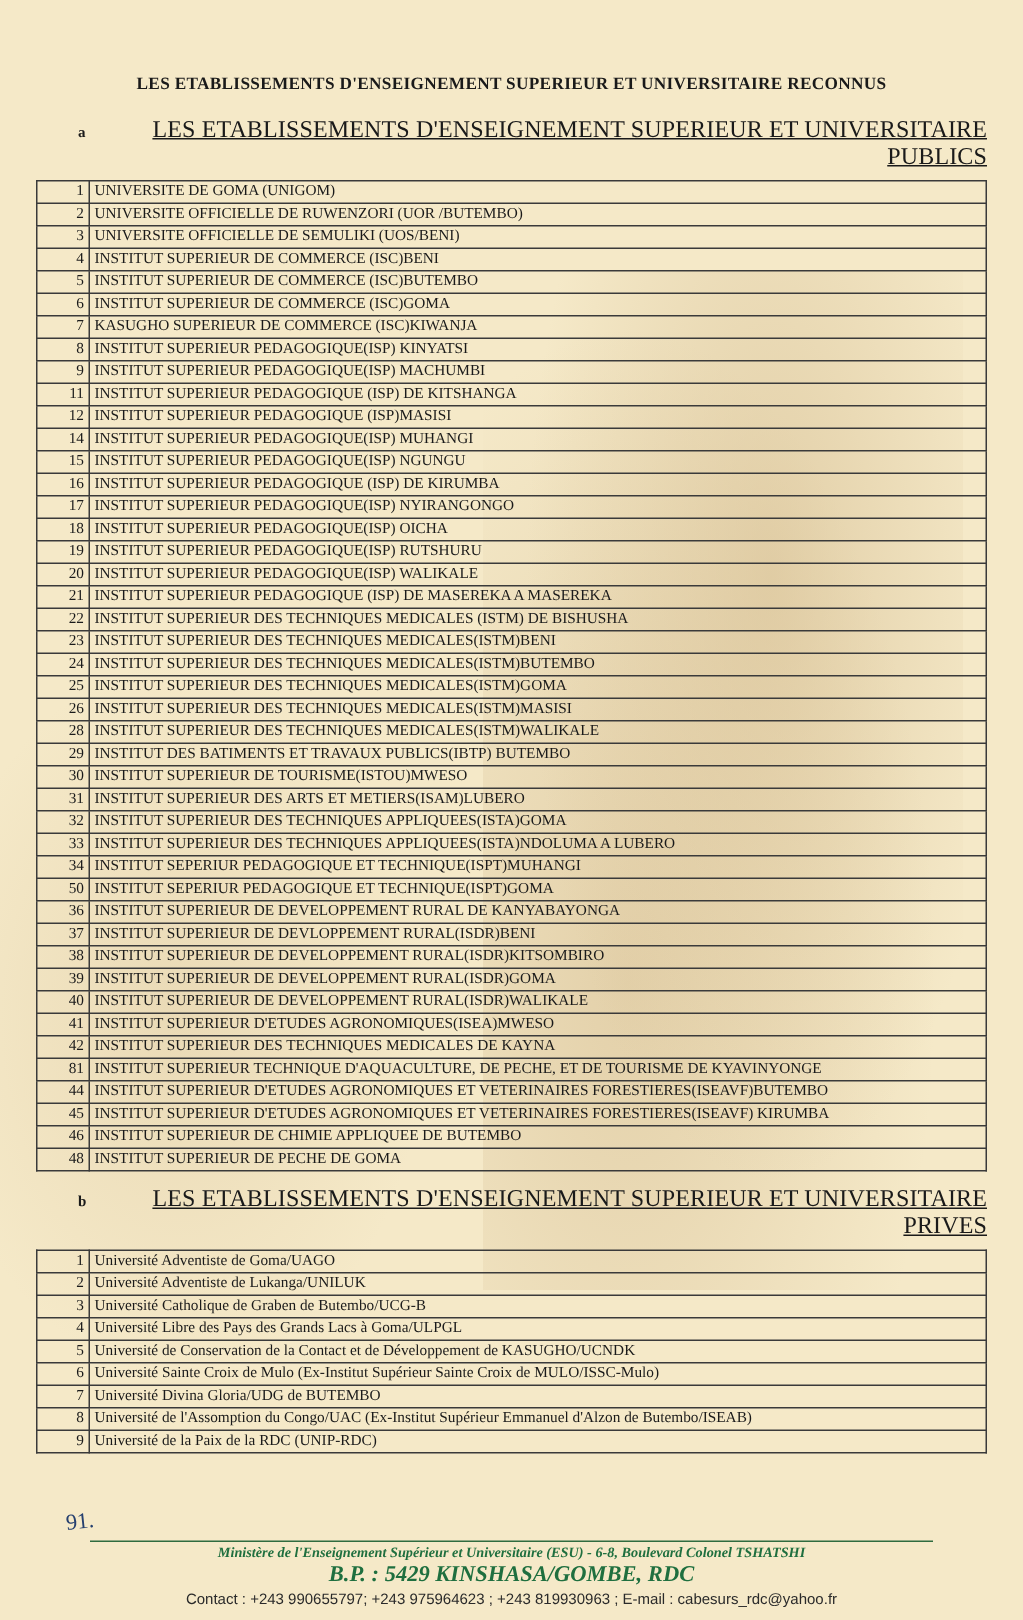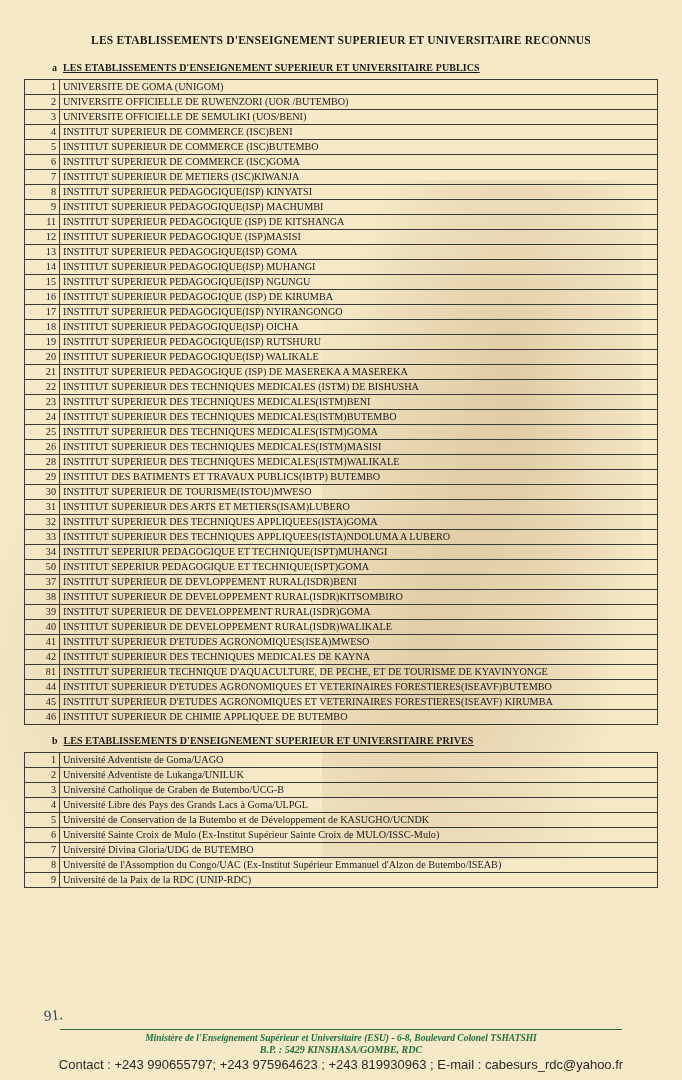--- a/index.html
+++ b/index.html
@@ -43,39 +43,39 @@
     z-index: 1;
     padding: 26px 24px 0 24px;
     box-sizing: border-box;
     height: 100%;
   }
   .doc-title {
     text-align: center;
     font-weight: bold;
     font-size: 11.5px;
     letter-spacing: 0.2px;
-    margin: 8px 0 16px 0;
+    margin: 24px 0 16px 0;
     font-family: "Liberation Serif", serif;
   }
   .section-head {
     display: flex;
     align-items: baseline;
     gap: 6px;
     margin: 10px 0 6px 28px;
     font-size: 10px;
     font-weight: bold;
   }
   .section-letter {
     font-weight: bold;
     font-size: 10px;
   }
   .section-label {
     text-decoration: underline;
-    font-weight: bold;
-    font-size: 10px;
+    font-weight: normal;
+    font-size: 16px;
     letter-spacing: 0.1px;
     text-align: right;
   }
   table.list {
     border-collapse: collapse;
     width: 100%;
     table-layout: fixed;
     margin: 0 auto;
   }
   table.list td {
@@ -105,26 +105,26 @@
     color: #1f6f3f;
     font-weight: bold;
     font-style: italic;
     font-size: 9.5px;
     font-family: "Liberation Serif", serif;
   }
   .footer .line2 {
     color: #1f6f3f;
     font-weight: bold;
     font-style: italic;
-    font-size: 10px;
+    font-size: 15px;
     margin-top: 1px;
   }
   .footer .line3 {
     color: #2a2a2a;
-    font-size: 13px;
+    font-size: 10px;
     margin-top: 2px;
     font-family: "Liberation Sans", sans-serif;
   }
   .footer hr {
     border: none;
     border-top: 1px solid #2f6b3f;
     margin: 0 60px 3px 60px;
   }
   .pagemark {
     position: absolute;
@@ -173,43 +173,39 @@
       <tr>
           <td class="num">5</td>
           <td>INSTITUT SUPERIEUR DE COMMERCE (ISC)BUTEMBO</td>
         </tr>
       <tr>
           <td class="num">6</td>
           <td>INSTITUT SUPERIEUR DE COMMERCE (ISC)GOMA</td>
         </tr>
       <tr>
           <td class="num">7</td>
-          <td>INSTITUT SUPERIEUR DE METIERS (ISC)KIWANJA</td>
+          <td>KASUGHO SUPERIEUR DE COMMERCE (ISC)KIWANJA</td>
         </tr>
       <tr>
           <td class="num">8</td>
           <td>INSTITUT SUPERIEUR  PEDAGOGIQUE(ISP) KINYATSI</td>
         </tr>
       <tr>
           <td class="num">9</td>
           <td>INSTITUT SUPERIEUR  PEDAGOGIQUE(ISP) MACHUMBI</td>
         </tr>
       <tr>
           <td class="num">11</td>
           <td>INSTITUT SUPERIEUR PEDAGOGIQUE (ISP) DE KITSHANGA</td>
         </tr>
       <tr>
           <td class="num">12</td>
           <td>INSTITUT SUPERIEUR PEDAGOGIQUE  (ISP)MASISI</td>
         </tr>
       <tr>
-          <td class="num">13</td>
-          <td>INSTITUT SUPERIEUR PEDAGOGIQUE(ISP) GOMA</td>
-        </tr>
-      <tr>
           <td class="num">14</td>
           <td>INSTITUT SUPERIEUR  PEDAGOGIQUE(ISP) MUHANGI</td>
         </tr>
       <tr>
           <td class="num">15</td>
           <td>INSTITUT SUPERIEUR  PEDAGOGIQUE(ISP) NGUNGU</td>
         </tr>
       <tr>
           <td class="num">16</td>
           <td>INSTITUT SUPERIEUR PEDAGOGIQUE (ISP) DE KIRUMBA</td>
@@ -280,20 +276,24 @@
         </tr>
       <tr>
           <td class="num">34</td>
           <td>INSTITUT SEPERIUR PEDAGOGIQUE ET TECHNIQUE(ISPT)MUHANGI</td>
         </tr>
       <tr>
           <td class="num">50</td>
           <td>INSTITUT SEPERIUR PEDAGOGIQUE ET TECHNIQUE(ISPT)GOMA</td>
         </tr>
       <tr>
+          <td class="num">36</td>
+          <td>INSTITUT SUPERIEUR DE DEVELOPPEMENT RURAL DE KANYABAYONGA</td>
+        </tr>
+      <tr>
           <td class="num">37</td>
           <td>INSTITUT SUPERIEUR DE DEVLOPPEMENT RURAL(ISDR)BENI</td>
         </tr>
       <tr>
           <td class="num">38</td>
           <td>INSTITUT SUPERIEUR DE DEVELOPPEMENT RURAL(ISDR)KITSOMBIRO</td>
         </tr>
       <tr>
           <td class="num">39</td>
           <td>INSTITUT SUPERIEUR DE DEVELOPPEMENT RURAL(ISDR)GOMA</td>
@@ -318,20 +318,24 @@
           <td class="num">44</td>
           <td>INSTITUT SUPERIEUR  D'ETUDES AGRONOMIQUES  ET VETERINAIRES FORESTIERES(ISEAVF)BUTEMBO</td>
         </tr>
       <tr>
           <td class="num">45</td>
           <td>INSTITUT SUPERIEUR D'ETUDES AGRONOMIQUES  ET VETERINAIRES FORESTIERES(ISEAVF) KIRUMBA</td>
         </tr>
       <tr>
           <td class="num">46</td>
           <td>INSTITUT SUPERIEUR DE CHIMIE APPLIQUEE DE BUTEMBO</td>
+        </tr>
+      <tr>
+          <td class="num">48</td>
+          <td>INSTITUT SUPERIEUR DE PECHE DE GOMA</td>
         </tr>
     </tbody>
   </table>
 
   <div class="section-head">
     <span class="section-letter">b</span>
     <span class="section-label">LES ETABLISSEMENTS D'ENSEIGNEMENT SUPERIEUR ET UNIVERSITAIRE PRIVES</span>
   </div>
 
   <table class="list">
@@ -347,21 +351,21 @@
       <tr>
           <td class="num">3</td>
           <td>Université Catholique de Graben de Butembo/UCG-B</td>
         </tr>
       <tr>
           <td class="num">4</td>
           <td>Université Libre des Pays des Grands Lacs à Goma/ULPGL</td>
         </tr>
       <tr>
           <td class="num">5</td>
-          <td>Université de Conservation de la Butembo et de Développement de KASUGHO/UCNDK</td>
+          <td>Université de Conservation de la Contact et de Développement de KASUGHO/UCNDK</td>
         </tr>
       <tr>
           <td class="num">6</td>
           <td>Université Sainte Croix de Mulo (Ex-Institut Supérieur Sainte Croix de MULO/ISSC-Mulo)</td>
         </tr>
       <tr>
           <td class="num">7</td>
           <td>Université Divina Gloria/UDG de BUTEMBO</td>
         </tr>
       <tr>

